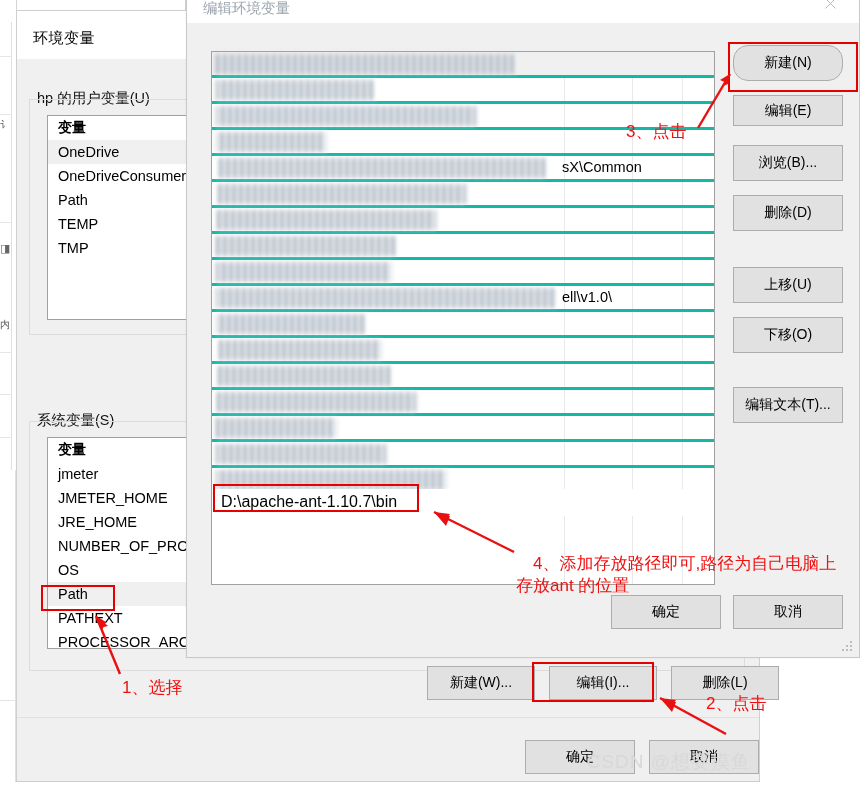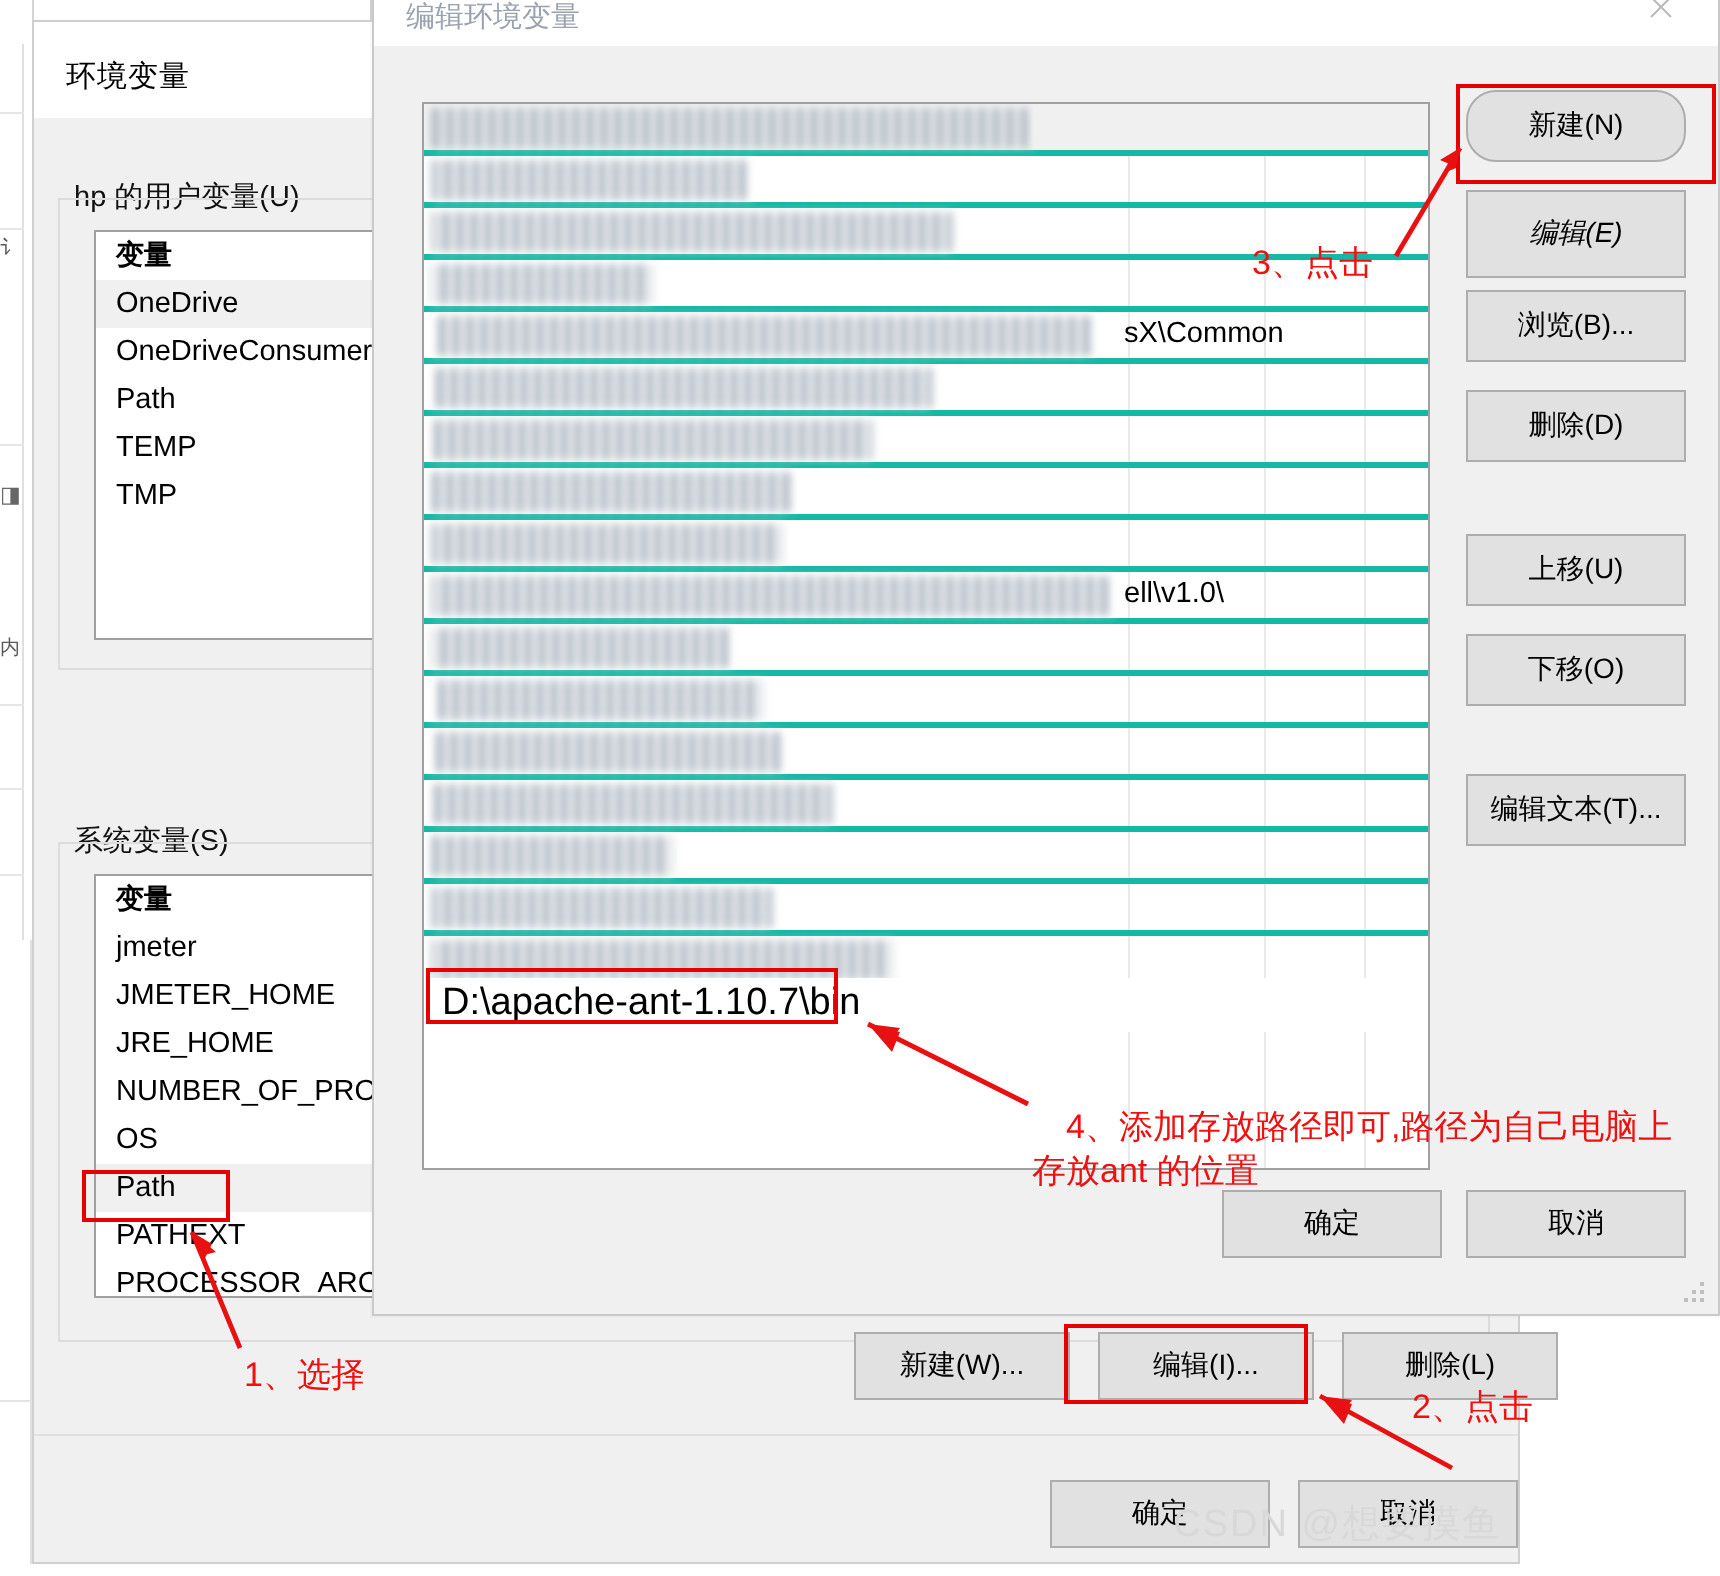--- a/index.html
+++ b/index.html
@@ -140,21 +140,21 @@
     opacity: .85;
     background-size: 7px 7px, 11px 11px, 5px 5px;
     background-image:
       repeating-linear-gradient(90deg, #9aa6b4 0 4px, #ffffff 4px 8px, #c9bfae 8px 12px, #ffffff 12px 16px, #8f9aa8 16px 20px, #ffffff 20px 26px),
       repeating-linear-gradient(0deg, rgba(160,160,170,.55) 0 4px, rgba(255,255,255,0) 4px 9px),
       repeating-linear-gradient(90deg, rgba(190,180,165,.5) 0 3px, rgba(255,255,255,0) 3px 10px);
   }
 
   .pathinput {
     position: absolute; left: 6px; top: 2px; height: 22px;
-    font-size: 19px; color: #000; background: #ffffff;
+    font-size: 16px; color: #000; background: #ffffff;
     border: 1px solid #ffffff; padding: 0 2px; line-height: 20px;
   }
 
   .grip { position: absolute; right: 5px; bottom: 4px; width: 12px; height: 12px; }
   .grip i {
     position: absolute; width: 2px; height: 2px; background: #bdbdbd; display: block;
   }
 
   
   .arrow { position: absolute; pointer-events: none; }
@@ -307,21 +307,21 @@
             <div class="mosaic" style="width: 230px; background-position: 208px 0px, 112px 0px, 80px 0px;"></div>
           </div>
         </div>
 
       <div style="position:absolute; left:0; top:437px; width:100%; height:27px; background:#ffffff;">
         <div class="pathinput">D:\apache-ant-1.10.7\bin</div>
       </div>
     </div>
 
     <div class="btn" style="left:546px; top:58px; width:110px; height:36px;border-radius:15px;">新建(N)</div>
-    <div class="btn" style="left:546px; top:108px; width:110px; height:44px;font-style:italic;">编辑(E)</div>
+    <div class="btn" style="left:546px; top:108px; width:110px; height:31px;">编辑(E)</div>
     <div class="btn" style="left:546px; top:158px; width:110px; height:36px;">浏览(B)...</div>
     <div class="btn" style="left:546px; top:208px; width:110px; height:36px;">删除(D)</div>
     <div class="btn" style="left:546px; top:280px; width:110px; height:36px;">上移(U)</div>
     <div class="btn" style="left:546px; top:330px; width:110px; height:36px;">下移(O)</div>
     <div class="btn" style="left:546px; top:400px; width:110px; height:36px;">编辑文本(T)...</div>
 
     <div class="btn" style="left:424px; top:608px; width:110px; height:34px;">确定</div>
     <div class="btn" style="left:546px; top:608px; width:110px; height:34px;">取消</div>
 
     <div class="grip">

